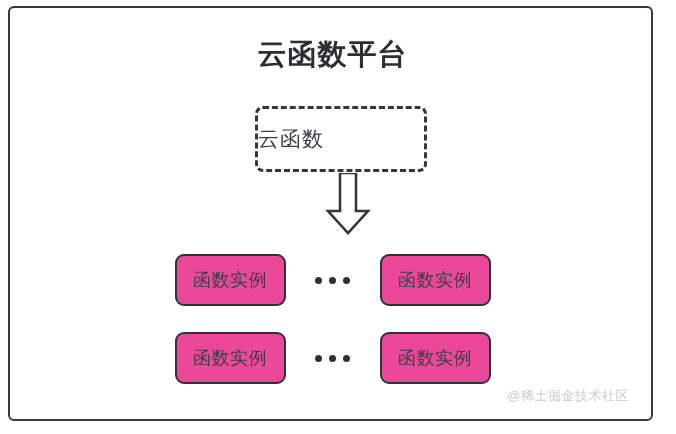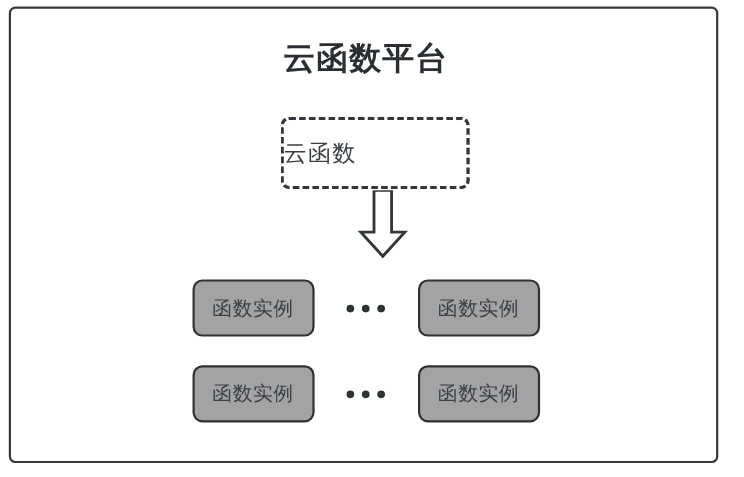--- a/index.html
+++ b/index.html
@@ -86,21 +86,21 @@
   }
   .instance-row.row-1 { top: 246px; }
   .instance-row.row-2 { top: 324px; }
 
   .instance-box {
     width: 111px;
     height: 52px;
     box-sizing: border-box;
     border: 2.5px solid #2e3237;
     border-radius: 9px;
-    background: #a3a3a3;
+    background: #ec4899;
     display: flex;
     align-items: center;
     justify-content: center;
   }
   .instance-label {
     font-size: 18px;
     color: #3a3f45;
     letter-spacing: 0.5px;
     white-space: nowrap;
   }
@@ -169,15 +169,16 @@
       <div class="ellipsis-gap">
         <span class="ellipsis-dot"></span>
         <span class="ellipsis-dot"></span>
         <span class="ellipsis-dot"></span>
       </div>
       <div class="instance-box">
         <span class="instance-label">函数实例</span>
       </div>
     </div>
 
+    <div class="watermark">@稀土掘金技术社区</div>
 
   </div>
 </div>
 
 </body></html>

